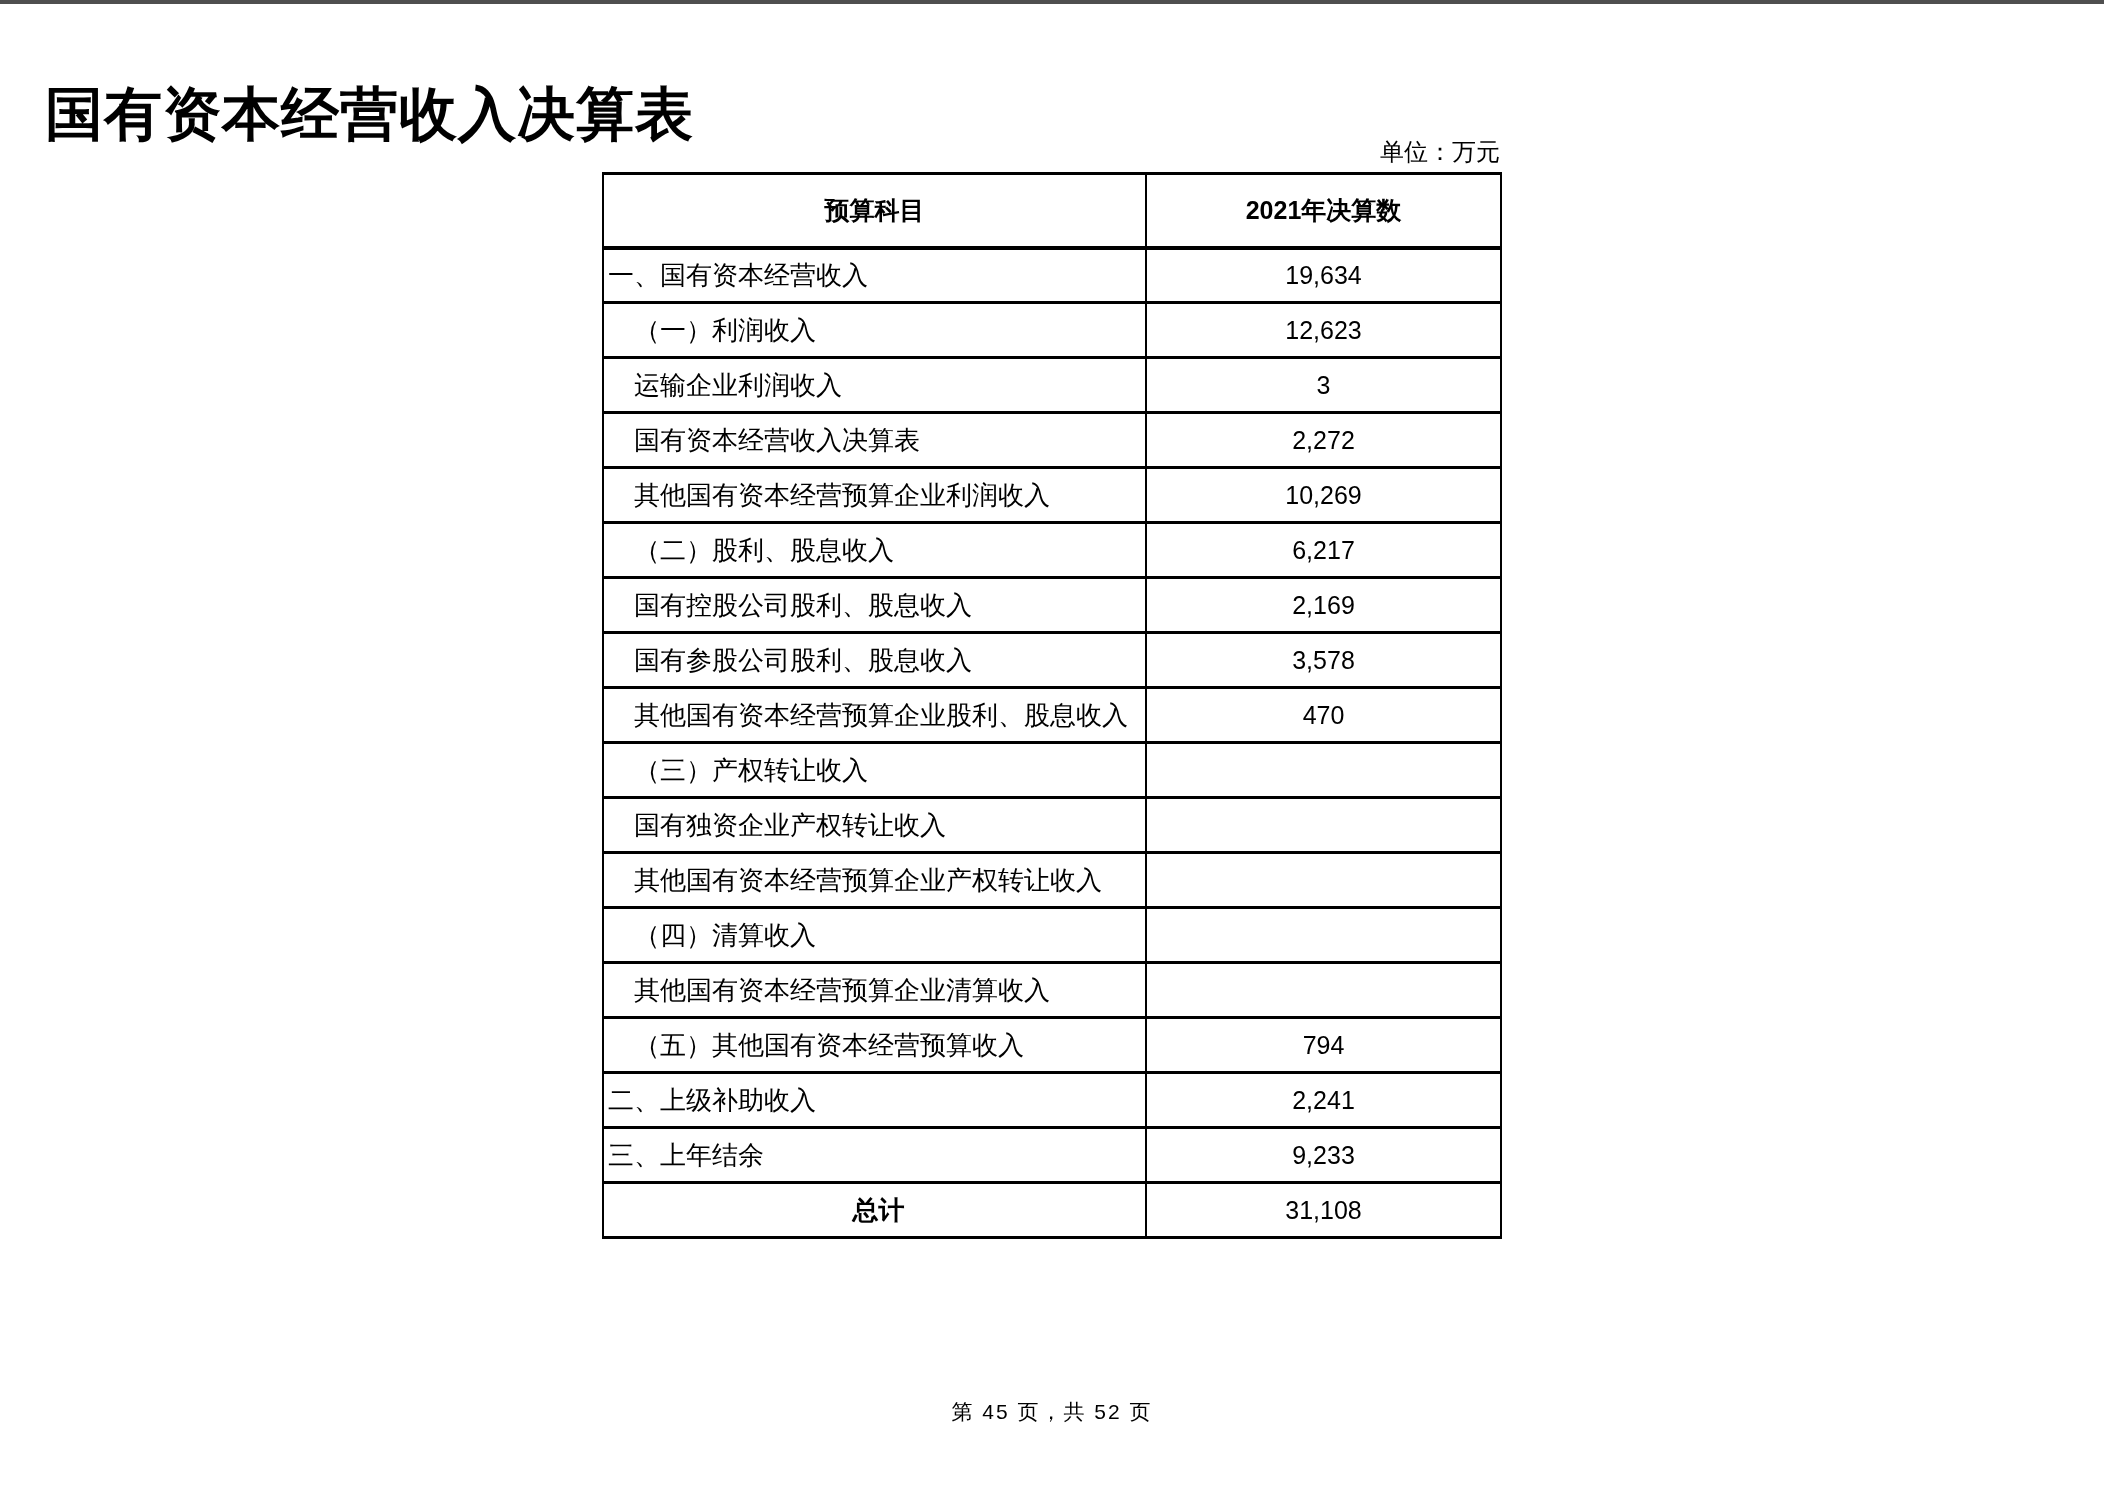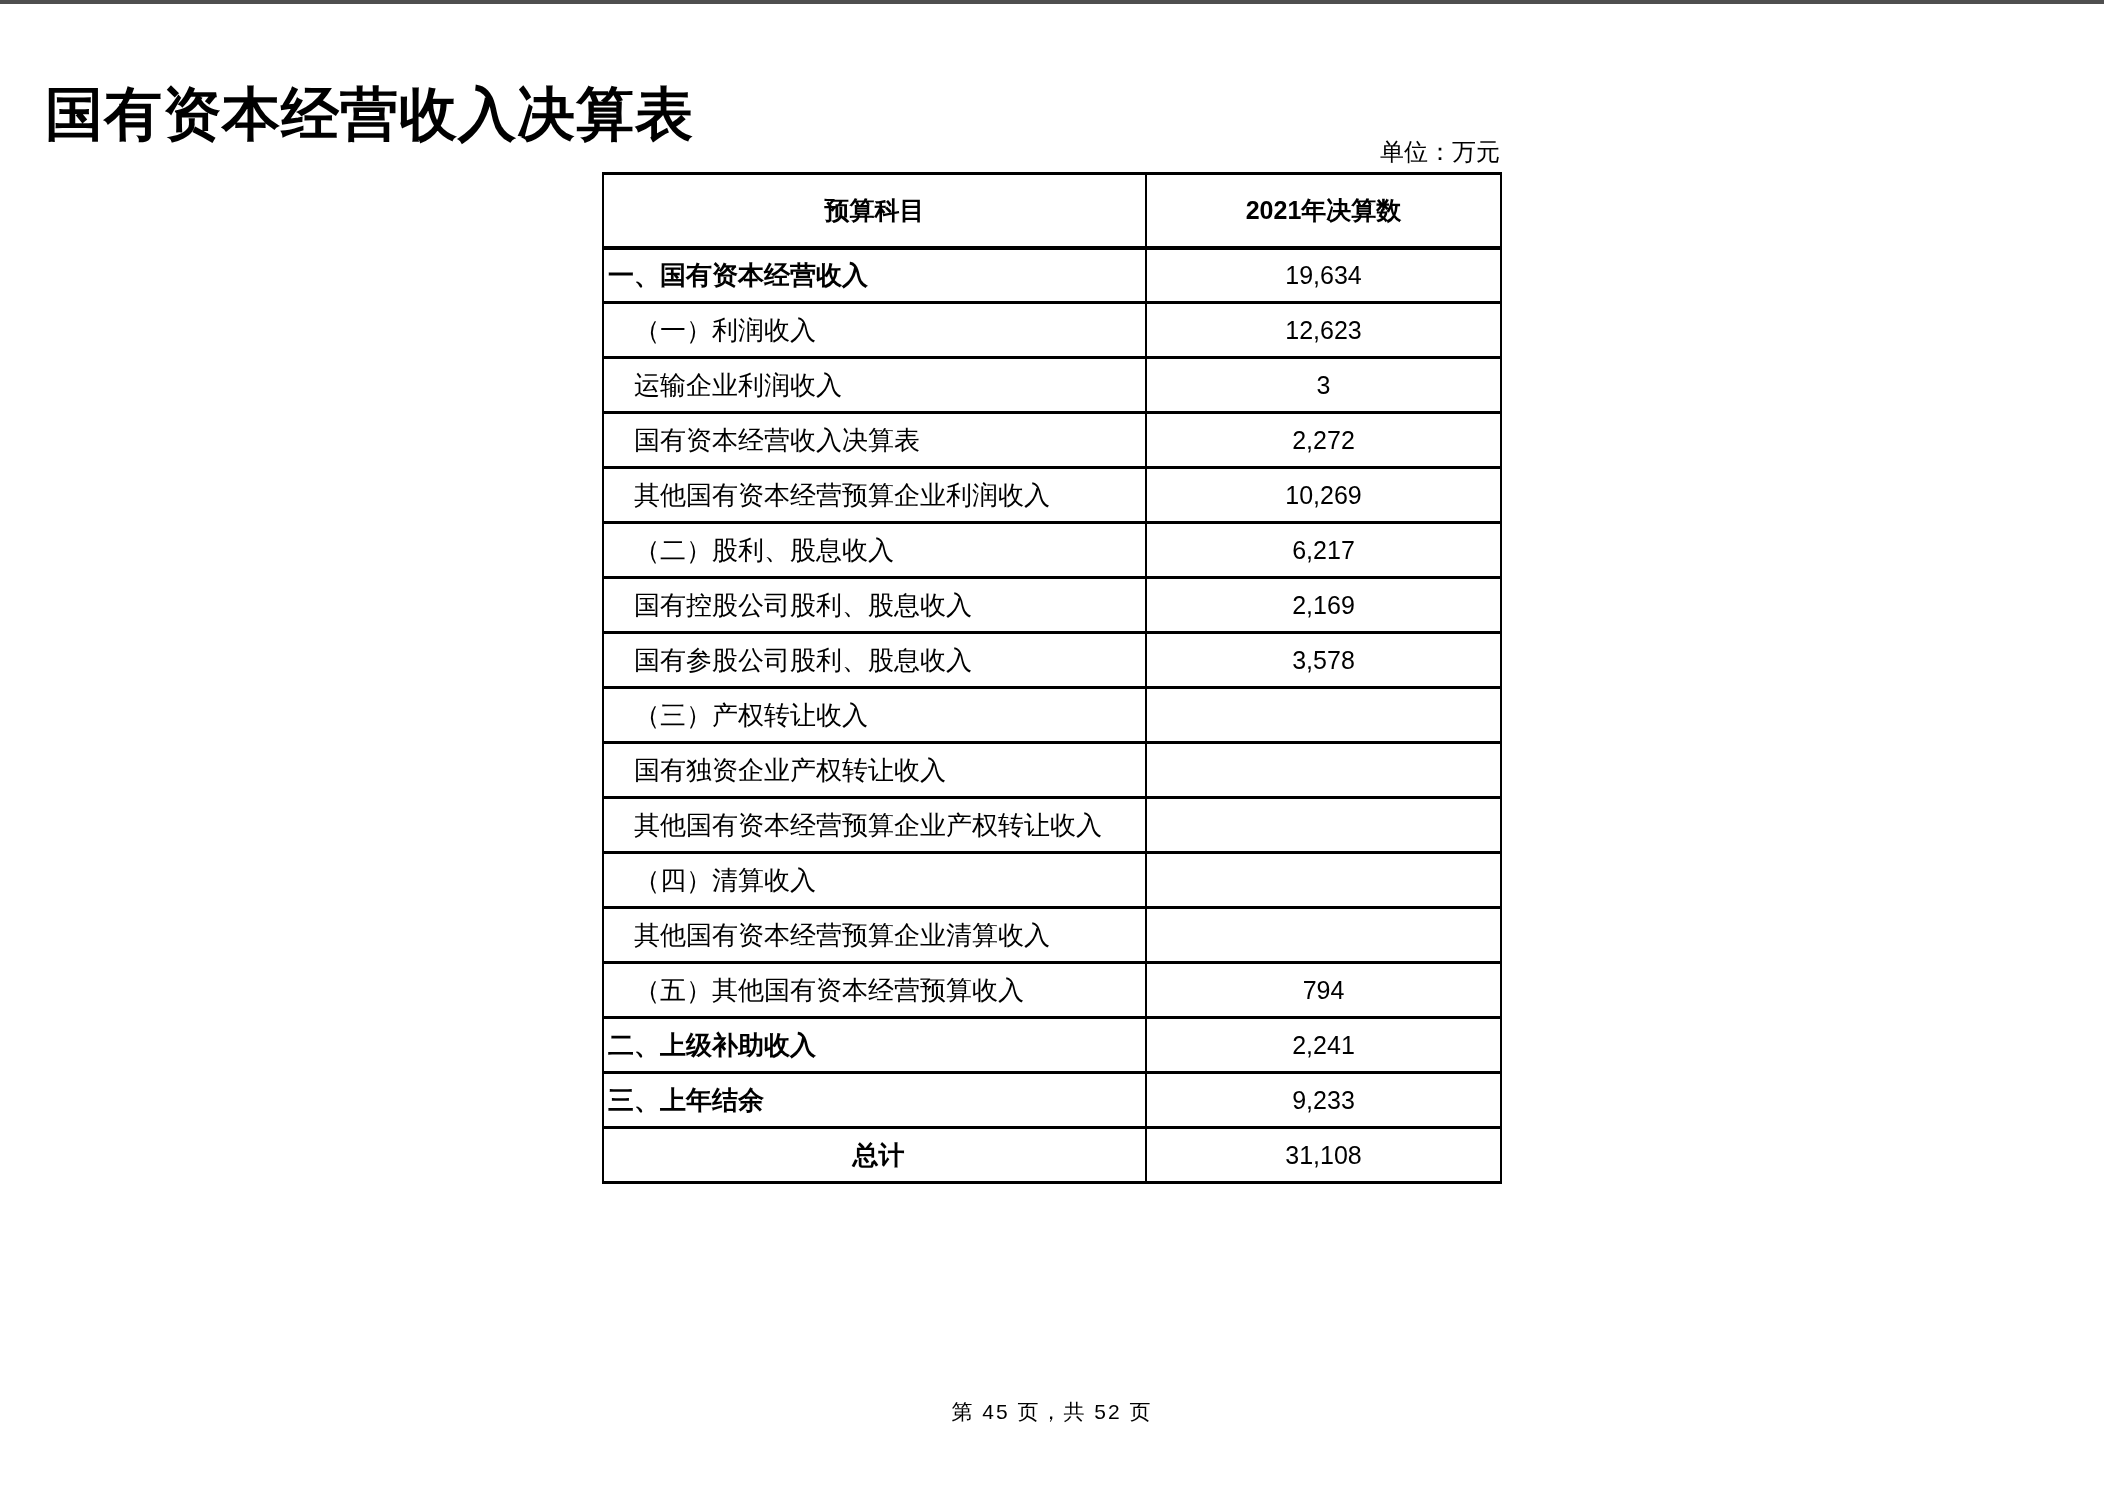--- a/index.html
+++ b/index.html
@@ -67,21 +67,21 @@
     font-size: 26px;
     text-align: left;
     padding-left: 30px;
   }
   td.value {
     font-size: 25px;
     text-align: center;
     padding: 0;
   }
   tr.section td.label {
-    font-weight: bold;
+    font-weight: normal;
     padding-left: 4px;
   }
   tr.total td.label {
     font-weight: bold;
     text-align: center;
     padding-left: 8px;
   }
   .page-footer {
     position: absolute;
     top: 1398px; left: 0;
@@ -137,20 +137,24 @@
         <td class="value">6,217</td>
       </tr>
       <tr class="detail">
         <td class="label">国有控股公司股利、股息收入</td>
         <td class="value">2,169</td>
       </tr>
       <tr class="detail">
         <td class="label">国有参股公司股利、股息收入</td>
         <td class="value">3,578</td>
       </tr>
+      <tr class="detail">
+        <td class="label">其他国有资本经营预算企业股利、股息收入</td>
+        <td class="value">470</td>
+      </tr>
       <tr class="sub">
         <td class="label">（三）产权转让收入</td>
         <td class="value"></td>
       </tr>
       <tr class="detail">
         <td class="label">国有独资企业产权转让收入</td>
         <td class="value"></td>
       </tr>
       <tr class="detail">
         <td class="label">其他国有资本经营预算企业产权转让收入</td>

